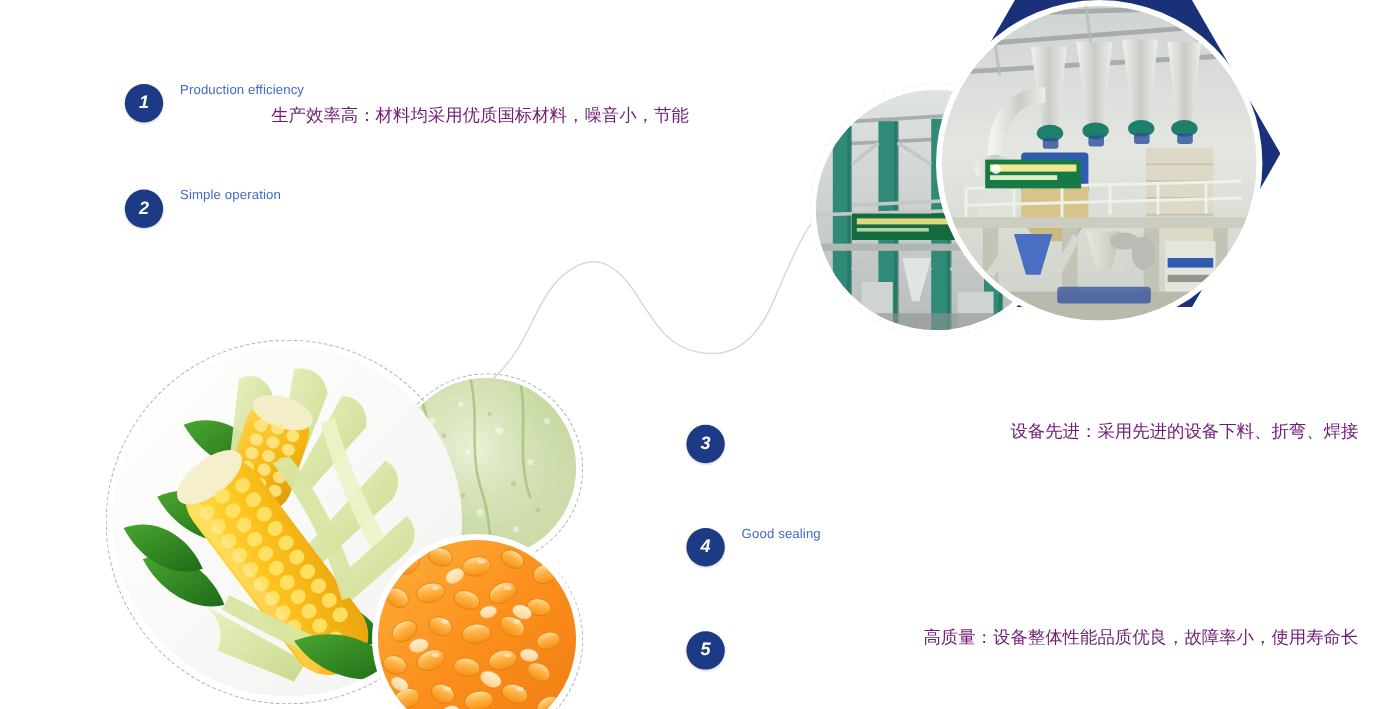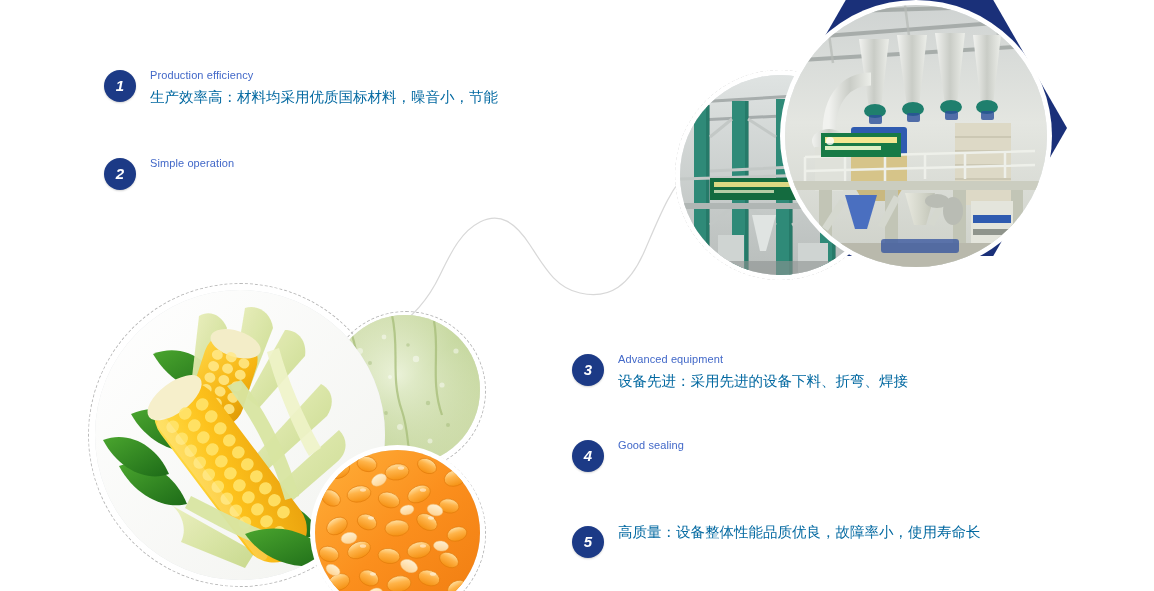--- a/index.html
+++ b/index.html
@@ -66,25 +66,26 @@
   .feature-title {
     color: #4268c8;
     font-size: 11px;
     line-height: 19px;
     letter-spacing: 0.1px;
     margin: 0 0 2px 0;
     font-weight: normal;
     white-space: nowrap;
   }
   .feature-desc {
-    color: #0369a1;
+    color: #701a75;
     font-size: 14.5px;
     line-height: 21px;
     margin: 0;
     white-space: nowrap;
+    text-align: right;
   }
 
   
   .hero-top {
     position: absolute;
     left: 660px;
     top: -10px;
     width: 494px;
     height: 300px;
     z-index: 3;
@@ -626,21 +627,20 @@
     <div class="feature-item">
       <div class="badge">2</div>
       <p class="feature-title">Simple operation</p>
     </div>
   </div>
 
   <div class="feature-group group-bottom">
 
     <div class="feature-item">
       <div class="badge">3</div>
-      <p class="feature-title">Advanced equipment</p>
       <p class="feature-desc">设备先进：采用先进的设备下料、折弯、焊接</p>
     </div>
 
     <div class="feature-item">
       <div class="badge">4</div>
       <p class="feature-title">Good sealing</p>
     </div>
 
     <div class="feature-item">
       <div class="badge">5</div>

